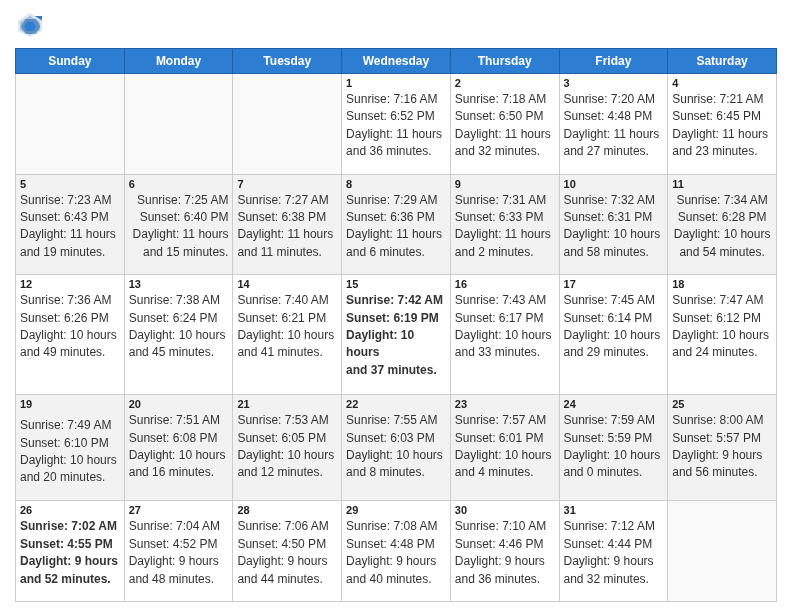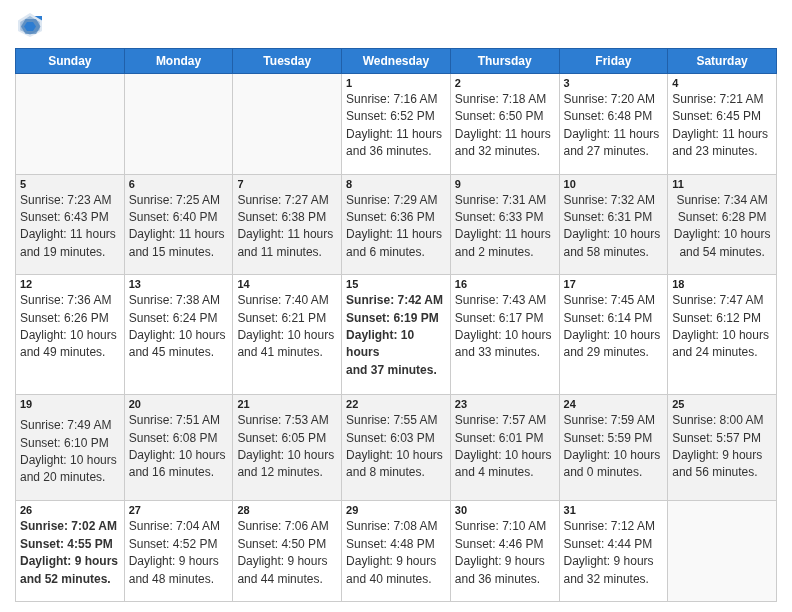--- a/index.html
+++ b/index.html
@@ -144,21 +144,21 @@
           <td>
             <span class="day-number">2</span>
             <div class="day-info" style="white-space: pre-line;">Sunrise: 7:18 AM
 Sunset: 6:50 PM
 Daylight: 11 hours
 and 32 minutes.</div>
           </td>
           <td>
             <span class="day-number">3</span>
             <div class="day-info" style="white-space: pre-line;">Sunrise: 7:20 AM
-Sunset: 6:48 PM
+Sunset: 4:48 PM
 Daylight: 11 hours
 and 27 minutes.</div>
           </td>
           <td>
             <span class="day-number">4</span>
             <div class="day-info" style="white-space: pre-line;">Sunrise: 7:21 AM
 Sunset: 6:45 PM
 Daylight: 11 hours
 and 23 minutes.</div>
           </td>
@@ -166,21 +166,21 @@
         <tr class="row-alt">
           <td>
             <span class="day-number">5</span>
             <div class="day-info" style="white-space: pre-line;">Sunrise: 7:23 AM
 Sunset: 6:43 PM
 Daylight: 11 hours
 and 19 minutes.</div>
           </td>
           <td>
             <span class="day-number">6</span>
-            <div class="day-info" style="white-space: pre-line;">Sunrise: 7:25 AM
+            <div class="day-info" style="white-space: pre-line; text-align: right;">Sunrise: 7:25 AM
 Sunset: 6:40 PM
 Daylight: 11 hours
 and 15 minutes.</div>
           </td>
           <td>
             <span class="day-number">7</span>
             <div class="day-info" style="white-space: pre-line;">Sunrise: 7:27 AM
 Sunset: 6:38 PM
 Daylight: 11 hours
 and 11 minutes.</div>

